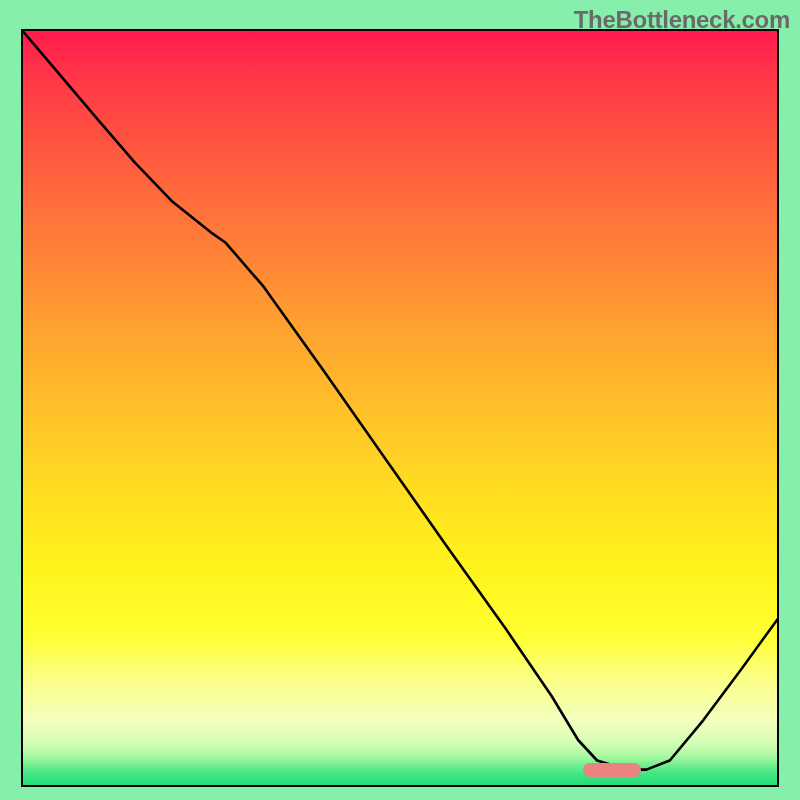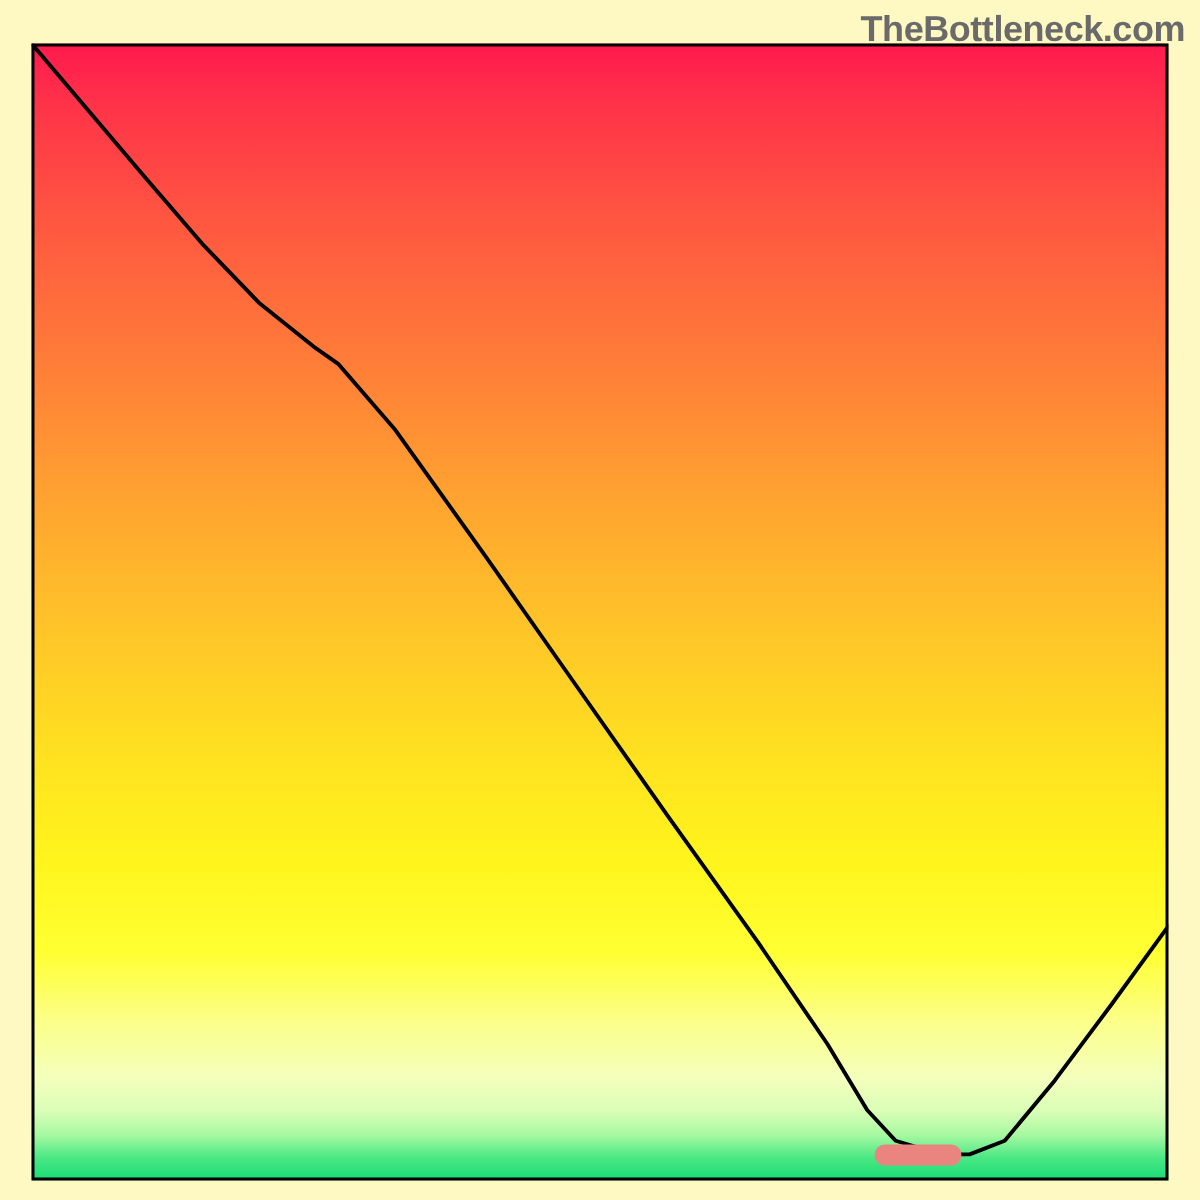--- a/index.html
+++ b/index.html
@@ -6,21 +6,21 @@
     margin: 0;
     padding: 0;
     width: 800px;
     height: 800px;
     overflow: hidden;
   }
   .container {
     position: relative;
     width: 800px;
     height: 800px;
-    background: #fef9c3;
+    background: #86efac;
   }
   .watermark {
     position: absolute;
     top: 6px;
     right: 10px;
     font-family: Arial, Helvetica, sans-serif;
     font-size: 24px;
     font-weight: bold;
     color: #6a6a6a;
     letter-spacing: -0.3px;

